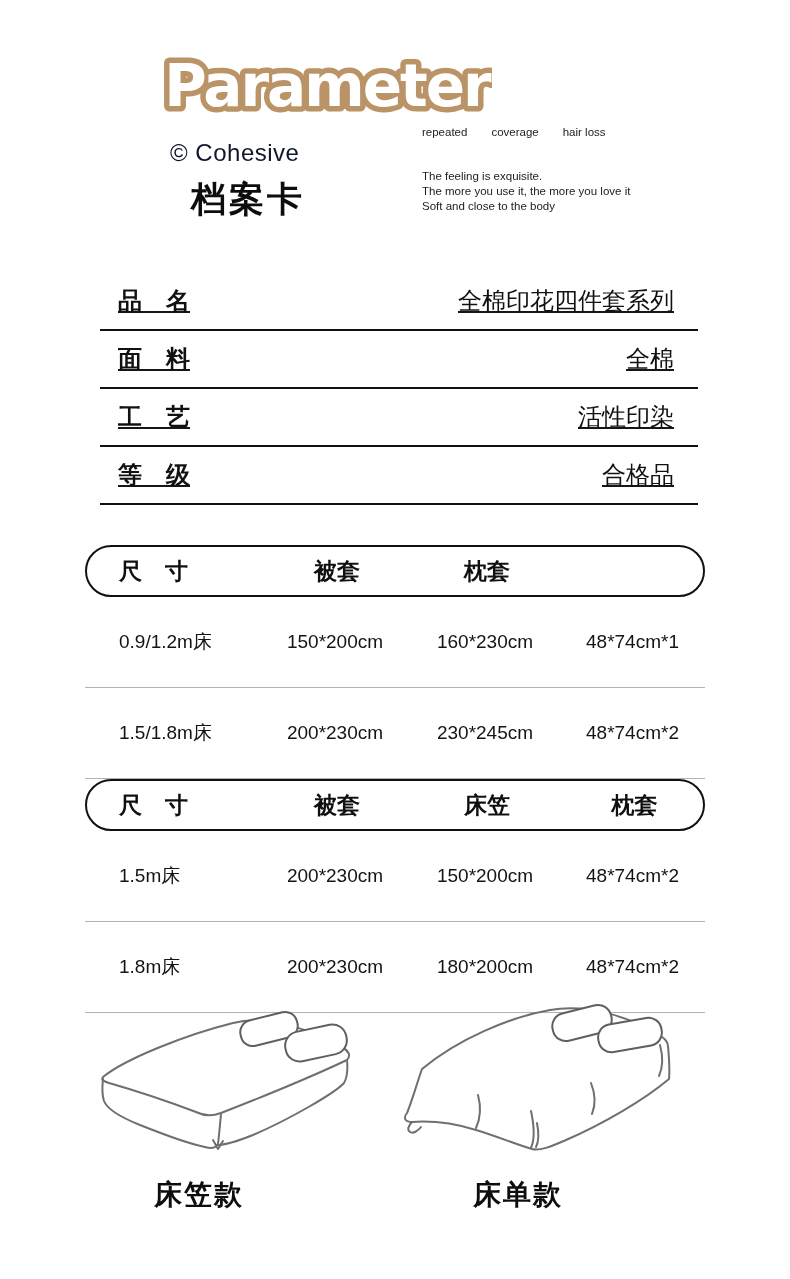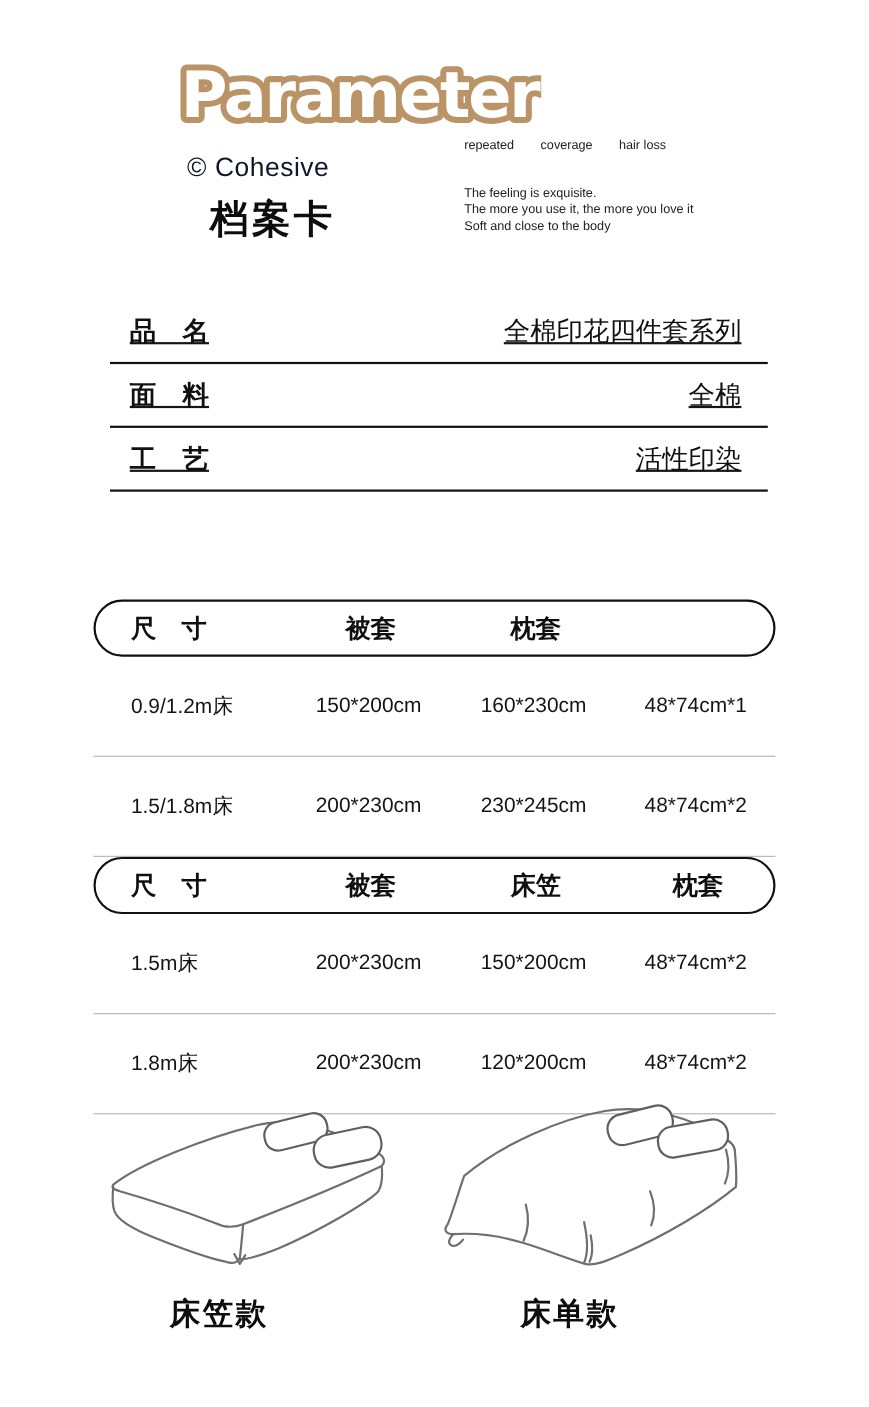--- a/index.html
+++ b/index.html
@@ -128,20 +128,24 @@
     <span class="spec-value">全棉印花四件套系列</span>
   </div>
   <div class="spec-row">
     <span class="spec-label">面　料</span>
     <span class="spec-value">全棉</span>
   </div>
   <div class="spec-row">
     <span class="spec-label">工　艺</span>
     <span class="spec-value">活性印染</span>
   </div>
+  <div class="spec-row">
+    <span class="spec-label">等　级</span>
+    <span class="spec-value">合格品</span>
+  </div>
 </div>
 
 <div class="size-table first">
   <div class="size-head">
     <span class="c0">尺　寸</span>
     <span class="c">被套</span>
     <span class="c">枕套</span>
   </div>
   <div class="size-row">
     <span class="c0">0.9/1.2m床</span>
@@ -166,21 +170,21 @@
   </div>
   <div class="size-row">
     <span class="c0">1.5m床</span>
     <span class="c">200*230cm</span>
     <span class="c">150*200cm</span>
     <span class="c">48*74cm*2</span>
   </div>
   <div class="size-row">
     <span class="c0">1.8m床</span>
     <span class="c">200*230cm</span>
-    <span class="c">120*200cm</span>
+    <span class="c">180*200cm</span>
     <span class="c">48*74cm*2</span>
   </div>
 </div>
 
 <svg class="bed-svg bed-fitted" width="290" height="170" viewBox="0 0 290 170">
 
   <path class="sketch" d="M18,84 C40,66 100,42 148,30 C186,20 232,40 258,55
                           C264,58 266,63 262,67 C228,83 172,106 136,120
                           C128,123 119,123 111,119 C82,108 45,96 24,90
                           C18,88 16,87 18,84 Z"></path>

